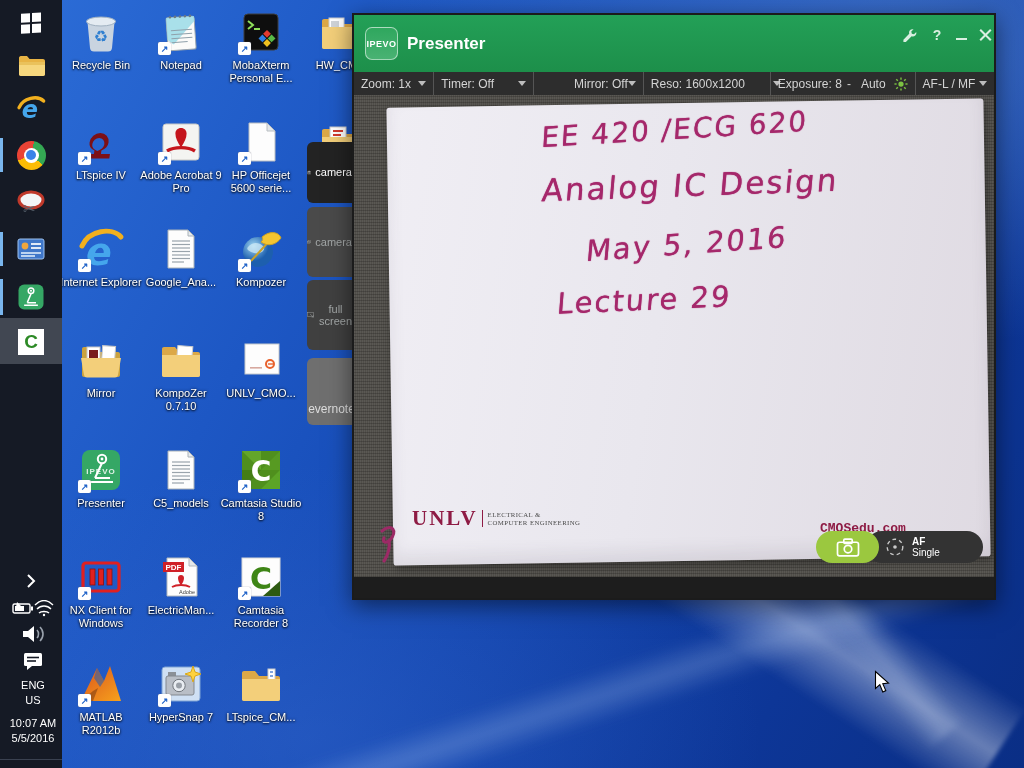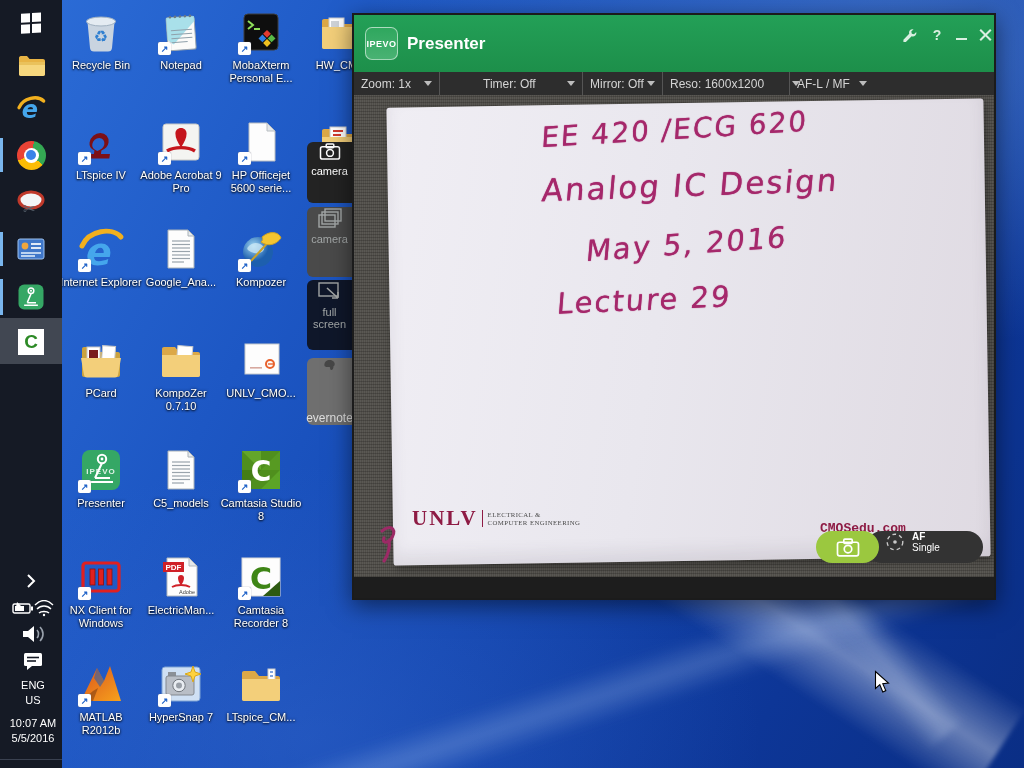--- a/index.html
+++ b/index.html
@@ -38,25 +38,25 @@
   .ig{width:48px;height:48px;position:relative;flex:none;}
   .ig svg{display:block;}
   .dlabel{margin-top:3px;font-size:11px;line-height:1.2;color:#fff;text-align:center;max-width:82px;
     text-shadow:0 1px 2px rgba(0,0,0,.95),0 0 3px rgba(0,0,0,.7);}
   .sc{position:absolute;left:1px;bottom:1px;width:13px;height:13px;background:#fff;border-radius:2px;
     box-shadow:0 0 1px #667;display:flex;align-items:center;justify-content:center;}
   .sc::before{content:"\2197";color:#1e62c8;font-size:9px;font-weight:bold;}
 
   
   .sbtn{position:absolute;left:307px;width:45px;border-radius:6px 0 0 6px;z-index:9;
-    display:flex;flex-direction:column;align-items:center;gap:4px;
+    display:flex;flex-direction:row;align-items:center;justify-content:center;gap:4px;
     font-size:11px;text-align:center;line-height:1.1;cursor:default;}
   #sb-camera{top:142px;height:61px;background:#232323;color:#fff;}
   #sb-review{top:207px;height:70px;background:#4a4a4a;color:#a2a6a6;}
-  #sb-full{top:280px;height:70px;background:#0f172a;color:#a2a6a6;}
+  #sb-full{top:280px;height:70px;background:#404040;color:#a2a6a6;}
   #sb-evernote{top:358px;height:67px;background:#6f6f6f;color:#dedede;}
 
   
   #pwin{left:352px;top:13px;width:644px;height:587px;z-index:10;background:#1d1d1d;
     border:2px solid #1b1b1b;box-sizing:border-box;box-shadow:0 6px 22px rgba(0,0,0,.5);}
   #ptitle{position:relative;width:640px;height:57px;background:linear-gradient(#23a057,#1d8f4a);}
   #plogo{position:absolute;left:11px;top:12px;width:33px;height:33px;border-radius:7px;
     background:linear-gradient(#2fa75e,#49b273);border:1px solid rgba(255,255,255,.55);box-sizing:border-box;
     display:flex;align-items:center;justify-content:center;color:#fff;font-weight:bold;font-size:9px;letter-spacing:.5px;}
   #ptitle-text{position:absolute;left:53px;top:19px;color:#fff;font-weight:bold;font-size:17px;}
@@ -67,21 +67,21 @@
   .xwrap{position:relative;width:13px;height:13px;}
   .xwrap i{position:absolute;left:-1px;top:5.5px;width:15px;height:2px;background:#d9efe1;display:block;}
   .xwrap i:first-child{transform:rotate(45deg);} .xwrap i:last-child{transform:rotate(-45deg);}
 
   #ptoolbar{position:relative;width:640px;height:23px;background:#2d2d2d;display:flex;align-items:stretch;
     color:#d4d4d4;font-size:12px;}
   .tgroup{display:flex;align-items:center;border-right:1px solid #555;padding:0 7px;box-sizing:border-box;}
   .tgroup .lbl{white-space:nowrap;}
   .caret{width:0;height:0;border-left:4px solid transparent;border-right:4px solid transparent;
     border-top:5px solid #bdbdbd;margin-left:auto;}
-  #tg-zoom{width:86px;} #tg-timer{width:107px;margin-left:36px;} #tg-mirror{width:80px;}
+  #tg-zoom{width:86px;} #tg-timer{width:107px;} #tg-mirror{width:80px;margin-left:33px;}
   #tg-reso{width:127px;gap:28px;} #tg-expo{width:156px;} #tg-af{width:84px;border-right:none;}
   #tg-expo .minus{margin-left:auto;color:#cfcfcf;} #tg-expo .auto{margin-left:10px;}
   #tg-expo svg{margin-left:8px;}
 
   #pvideo{position:relative;width:640px;height:482px;overflow:hidden;background-color:#504e49;}
   #noise{position:absolute;left:0;top:0;width:100%;height:100%;
     background-image:
       repeating-linear-gradient(0deg, rgba(0,0,0,.18) 0 1px, transparent 1px 3px),
       repeating-linear-gradient(90deg, rgba(255,255,255,.06) 0 1px, transparent 1px 2px);}
   #paper{position:absolute;left:36px;top:8px;width:597px;height:458px;border-radius:3px;
@@ -95,21 +95,21 @@
   #bl2{left:232px;top:132px;font-size:29px;transform:rotate(-4deg) skewX(-9deg);}
   #bl3{left:203px;top:188px;font-size:29px;transform:rotate(-2.5deg) skewX(-7deg);}
   #unlvrow{left:58px;top:411px;display:flex;align-items:center;}
   #unlv-word{font-family:"Liberation Serif",serif;font-weight:bold;font-size:21px;letter-spacing:2px;color:#8e1b44;}
   #unlv-div{width:1px;height:17px;background:#8e1b44;margin:0 5px 0 4px;}
   .dept{font-family:"Liberation Serif",serif;font-size:6.8px;line-height:8px;color:#4c4c4c;letter-spacing:.4px;}
   #squiggle{left:22px;top:428px;}
   #site{left:466px;top:426px;font-size:13px;font-weight:bold;color:#8e1b44;font-family:Liberation Mono, monospace;}
   #pillwrap{left:462px;top:436px;width:167px;height:32px;}
   #pill-dark{position:absolute;left:50px;top:0;width:117px;height:32px;background:#333;border-radius:16px;
-    display:flex;align-items:flex-start;}
+    display:flex;align-items:center;}
   #pill-green{position:absolute;left:0;top:0;width:63px;height:32px;background:#9bc83f;border-radius:16px;
     display:flex;align-items:center;justify-content:center;}
   #afmode{margin-left:6px;color:#fff;font-size:10px;line-height:11px;}
   #afmode .b{font-weight:bold;}
 
   #pstatus{position:relative;width:640px;height:21px;background:#3a3a3a;display:flex;align-items:center;}
   #pstatus .txt{margin-left:8px;font-size:11px;color:#c3c3c3;}
   #grip{position:absolute;right:2px;bottom:2px;width:0;height:0;
     border-left:9px solid transparent;border-bottom:9px solid #7d7d7d;}
 
@@ -395,21 +395,21 @@
 <div class="dcell" style="left:59px;top:336px;">
   <div class="ig">
     <svg viewBox="0 0 48 48" width="48" height="48">
       <path d="M5 13c0-1.1.9-2 2-2h11l4 5h19c1.1 0 2 .9 2 2v21c0 1.1-.9 2-2 2H7c-1.1 0-2-.9-2-2z" fill="#caa23f"></path>
       <rect x="10" y="11" width="13" height="18" fill="#fff" stroke="#c5c5c5"></rect>
       <rect x="12" y="14" width="9" height="12" fill="#7a1d1d"></rect>
       <rect x="25" y="10" width="13" height="19" fill="#fff" stroke="#c5c5c5" transform="rotate(4 31 19)"></rect>
       <path d="M4 22h40l-3 17a3 3 0 0 1-3 2.5H10A3 3 0 0 1 7 39z" fill="#f3cf7a"></path>
     </svg>
   </div>
-  <div class="dlabel">PCard</div>
+  <div class="dlabel">Mirror</div>
 </div>
 <div class="dcell" style="left:139px;top:336px;">
   <div class="ig">
     <svg viewBox="0 0 48 48" width="48" height="48">
       <path d="M5 13c0-1.1.9-2 2-2h11l4 5h19c1.1 0 2 .9 2 2v21c0 1.1-.9 2-2 2H7c-1.1 0-2-.9-2-2z" fill="#dca847"></path>
       <rect x="20" y="10" width="15" height="20" fill="#fff" stroke="#ccc" transform="rotate(5 27 20)"></rect>
       <path d="M5 19h38v20c0 1.1-.9 2-2 2H7c-1.1 0-2-.9-2-2z" fill="#f3cf7a"></path>
     </svg>
   </div>
   <div class="dlabel">KompoZer 0.7.10</div>
@@ -626,20 +626,38 @@
       <span class="lbl">Timer: Off</span>
       <span class="caret"></span>
     </div>
     <div id="tg-mirror" class="tgroup">
       <span class="lbl">Mirror: Off</span>
       <span class="caret"></span>
     </div>
     <div id="tg-reso" class="tgroup">
       <span class="lbl">Reso: 1600x1200</span>
       <span class="caret"></span>
+    </div>
+    <div id="tg-expo" class="tgroup">
+      <span class="lbl">Exposure: 8</span>
+      <span class="minus">-</span>
+      <span class="auto">Auto</span>
+      <svg width="14" height="14" viewBox="0 0 16 16">
+        <circle cx="8" cy="8" r="3" fill="#7cc242"></circle>
+        <g stroke="#7cc242" stroke-width="1.6">
+            <line x1="8" y1="0.5" x2="8" y2="3"></line>
+            <line x1="8" y1="13" x2="8" y2="15.5"></line>
+            <line x1="0.5" y1="8" x2="3" y2="8"></line>
+            <line x1="13" y1="8" x2="15.5" y2="8"></line>
+            <line x1="2.6" y1="2.6" x2="4.4" y2="4.4"></line>
+            <line x1="11.6" y1="11.6" x2="13.4" y2="13.4"></line>
+            <line x1="13.4" y1="2.6" x2="11.6" y2="4.4"></line>
+            <line x1="2.6" y1="13.4" x2="4.4" y2="11.6"></line>
+          </g>
+      </svg>
     </div>
     <div id="tg-af" class="tgroup">
       <span class="lbl">AF-L / MF</span>
       <span class="caret"></span>
     </div>
   </div>
 
   <div id="pvideo">
     <div id="noise"></div>
     <div id="paper"></div>

